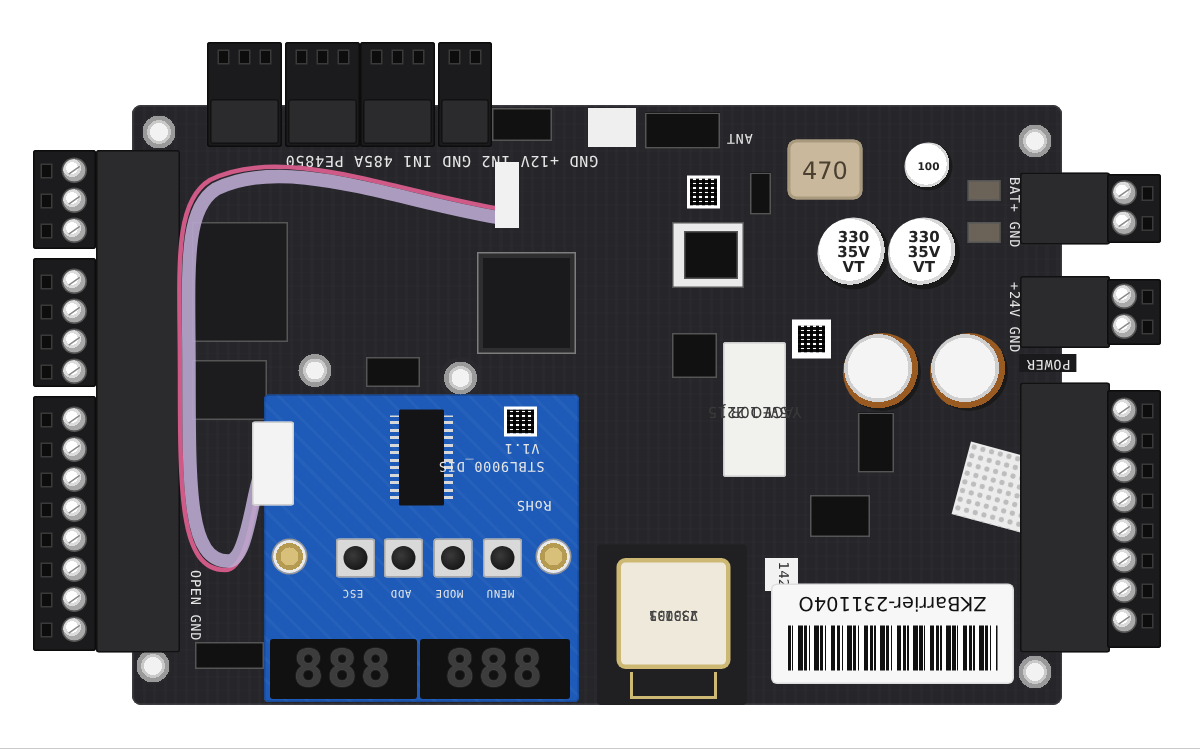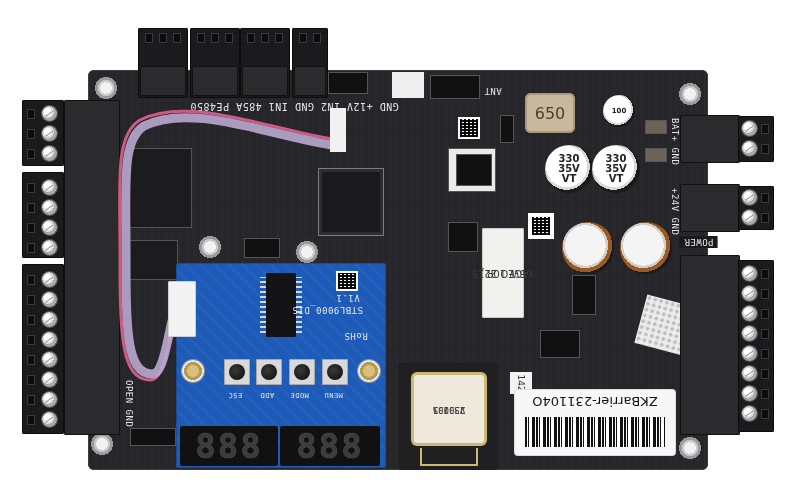--- a/index.html
+++ b/index.html
@@ -261,21 +261,21 @@
 </svg>
 <div class="smd" style="left:330px;top:108px;width:16px;height:44px;background:#f1f1f1;"></div>
 
 <div class="mcu"></div>
 <div class="smd-dark" style="left:244px;top:238px;width:36px;height:20px;"></div>
 <div class="smd-dark" style="left:448px;top:148px;width:48px;height:44px;background:#eaeaea;"></div>
 <div class="smd-dark" style="left:456px;top:154px;width:36px;height:32px;"></div>
 <div class="smd-dark" style="left:448px;top:222px;width:30px;height:30px;"></div>
 <div class="qr" style="left:458px;top:117px;width:22px;height:22px;"></div>
 
-<div class="inductor">650</div>
+<div class="inductor">470</div>
 <div class="smd-dark" style="left:500px;top:115px;width:14px;height:28px;"></div>
 <div class="cap" style="left:603px;top:95px;width:32px;height:32px;font-size:7px;line-height:7px;">
   <span>100</span>
 </div>
 <div class="cap" style="left:545px;top:145px;width:48px;height:48px;">
   <span>330</span>
   <span>35V</span>
   <span>VT</span>
 </div>
 <div class="cap" style="left:592px;top:145px;width:48px;height:48px;">

